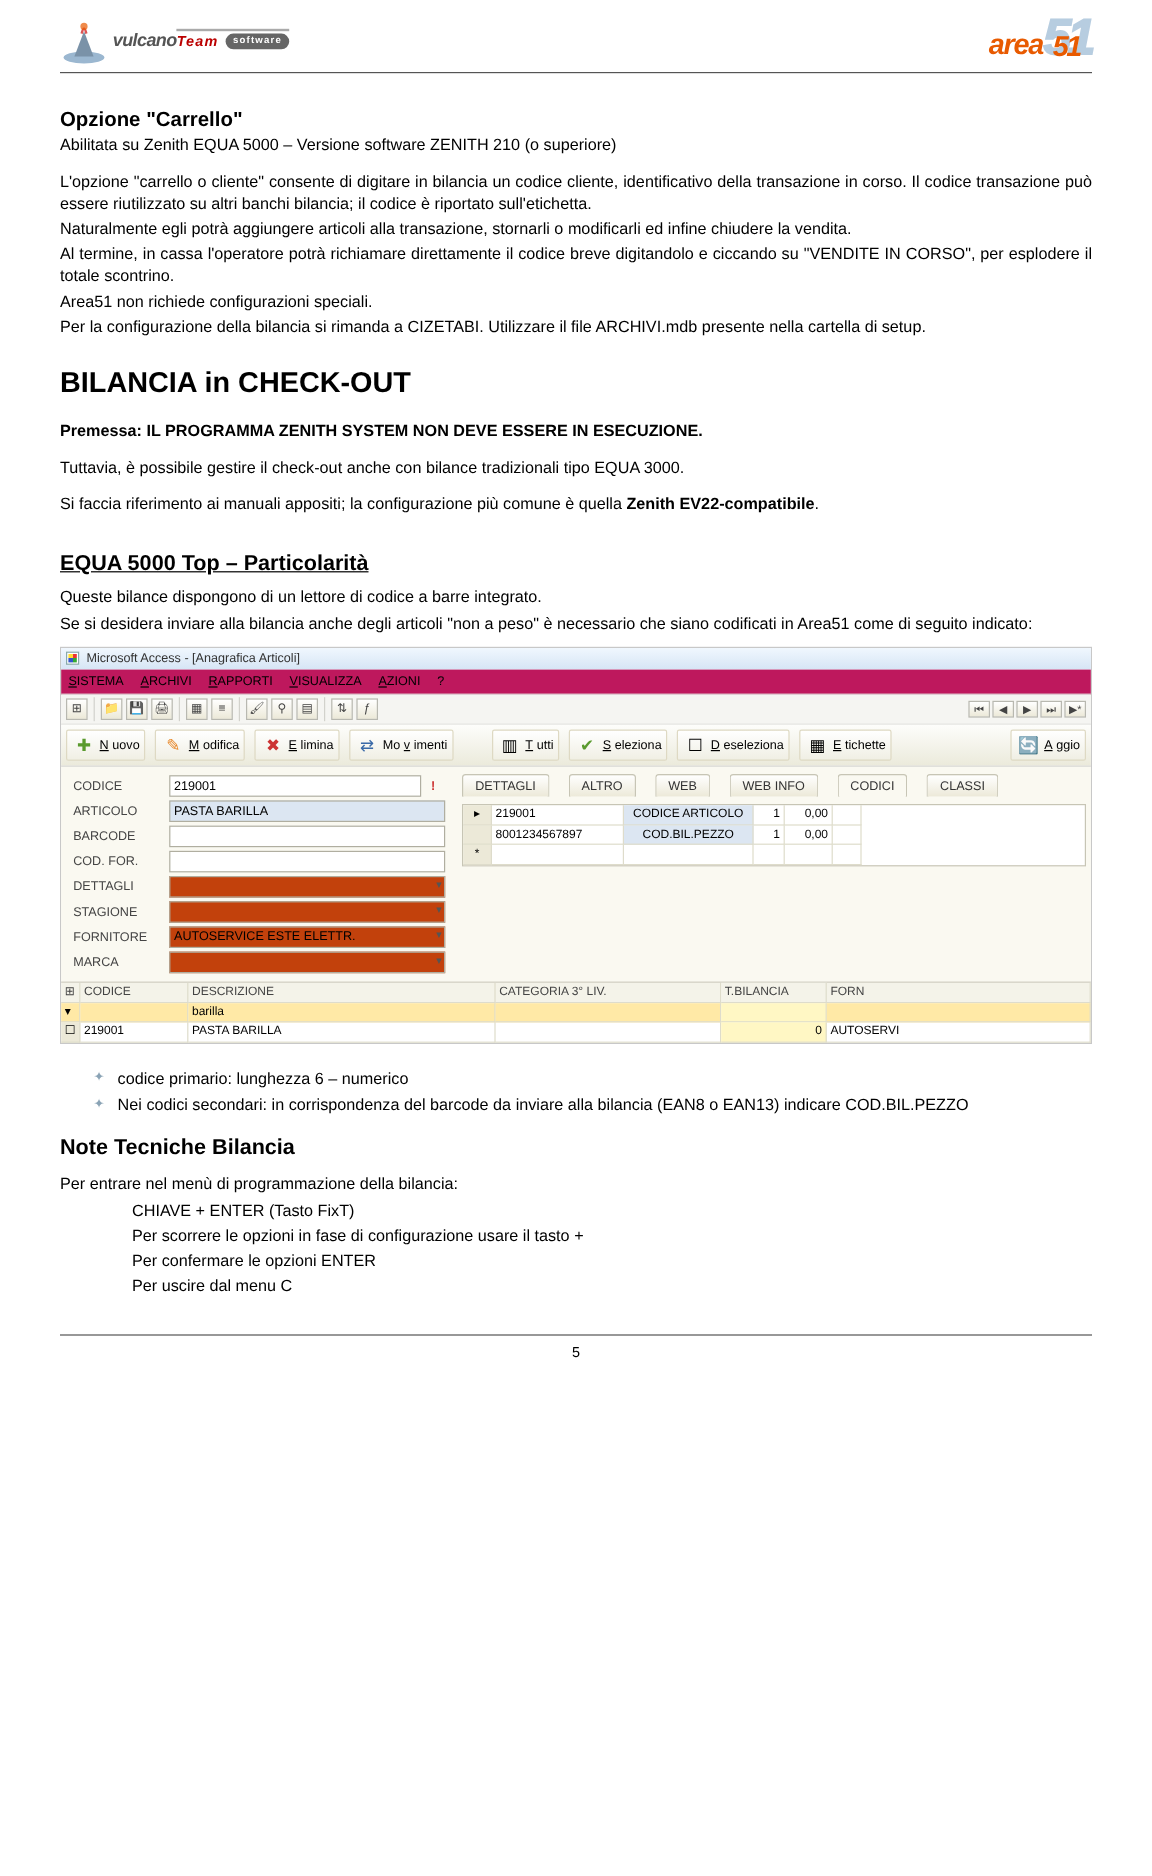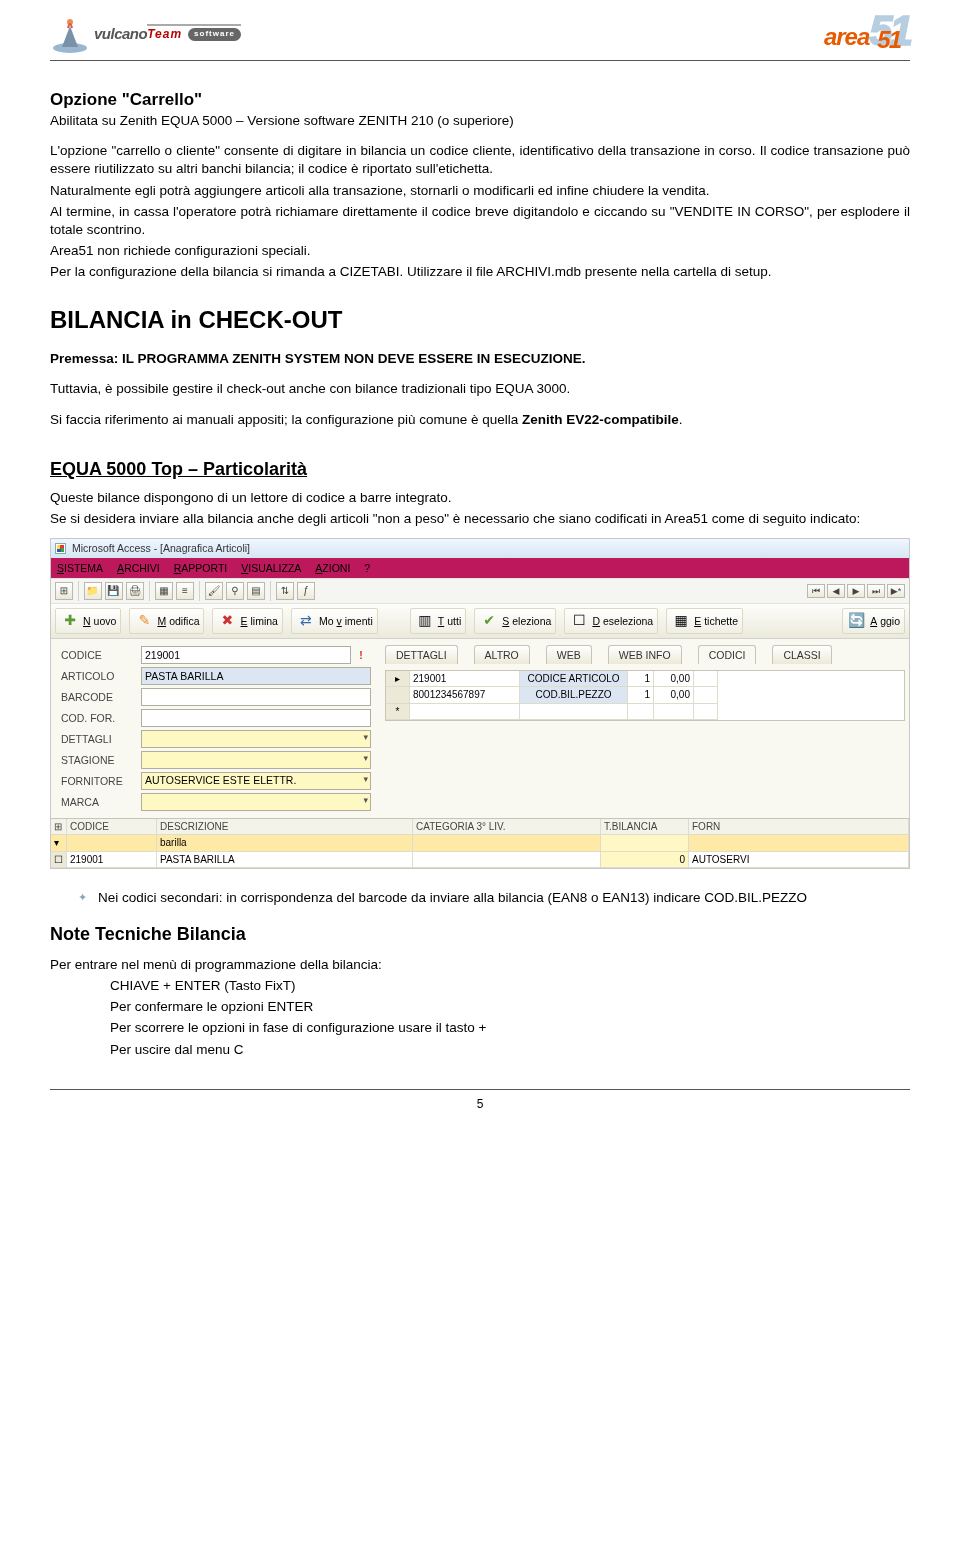--- a/index.html
+++ b/index.html
@@ -56,21 +56,21 @@
   .action-bar { background: linear-gradient(#fdfdfb,#ebeadb); padding:4px 4px; border-bottom:1px solid #d2d2cc; display:flex; align-items:center; gap:8px; flex-wrap:wrap;}
   .act-btn { display:flex; align-items:center; gap:3px; padding:2px 4px; background:linear-gradient(#fff,#f0efe4); border:1px solid #ded9c3; border-radius:2px;}
   .act-btn .ico { width:20px; height:20px; display:inline-flex; align-items:center; justify-content:center; font-size:14px;}
   .green{ color:#5a9a2e;} .orange{ color:#e88a2e;} .redx{ color:#c33;} .bluei{ color:#3a6aa8;}
   .form-area { background:#faf9f1; display:flex; }
   .form-left { flex:0 0 330px; padding:4px 10px; }
   .form-right { flex:1; padding:4px 4px 8px 4px; }
   .frow { display:flex; align-items:center; margin:3px 0; }
   .flabel { width:80px; color:#444; font-size:10.5px; }
   .finput { flex:1; height:18px; background:#fff; border:1px solid #b0aea0; padding:1px 3px; font-size:10.5px; color:#000; }
-  .fsel { background:#fef9c3; border:1px solid #b0aea0; height:18px; padding:0 4px 0 3px; position:relative; display:inline-block; font-size:10.5px;}
+  .fsel { background:#c2410c; border:1px solid #b0aea0; height:18px; padding:0 4px 0 3px; position:relative; display:inline-block; font-size:10.5px;}
   .fsel::after{content:"▾"; position:absolute; right:2px; top:0; color:#555; font-size:9px;}
   .tabs { display:flex; gap:16px; margin:2px 0 6px 0; flex-wrap:wrap;}
   .tab { background:linear-gradient(#fff,#ece9d8); border:1px solid #c7c5b5; border-bottom:none; border-radius:3px 3px 0 0; padding:2px 10px; font-size:10.5px; color:#333;}
   .tab.active { background:#faf9f1; font-weight:normal;}
   .subgrid { border:1px solid #c7c5b5; background:#fff; }
   .gridhead, .gridrow { display:flex; font-size:10px; }
   .gridhead div, .gridrow div { border-right:1px solid #dedccb; border-bottom:1px solid #dedccb; padding:1px 3px; overflow:hidden; white-space:nowrap;}
   .c1{width:110px;} .c2{width:108px;text-align:center;} .c3{width:26px;text-align:right;} .c4{width:40px;text-align:right;} .c5{width:24px;}
   .main-grid { border-top:1px solid #c7c5b5;}
   .mg-head, .mg-row, .mg-filter { display:flex; font-size:10px; }
@@ -284,26 +284,27 @@
         <div class="m1">219001</div>
         <div class="m2">PASTA BARILLA</div>
         <div class="m3"></div>
         <div class="m4" style="text-align:right;">0</div>
         <div class="m5">AUTOSERVI</div>
       </div>
     </div>
   </div>
 
   <ul class="bullets">
+    <li>codice primario: lunghezza 6 – numerico</li>
     <li>Nei codici secondari: in corrispondenza del barcode da inviare alla bilancia (EAN8 o EAN13) indicare COD.BIL.PEZZO</li>
   </ul>
 
   <h2 class="notes">Note Tecniche Bilancia</h2>
   <p>Per entrare nel menù di programmazione della bilancia:</p>
   <p class="indent">CHIAVE + ENTER  (Tasto FixT)</p>
+  <p class="indent">Per scorrere le opzioni in fase di configurazione usare il tasto +</p>
   <p class="indent">Per confermare le opzioni ENTER</p>
-  <p class="indent">Per scorrere le opzioni in fase di configurazione usare il tasto +</p>
   <p class="indent">Per uscire dal menu C</p>
 
   <div class="footer">
     <span>5</span>
   </div>
 </div>
 
 </body></html>

